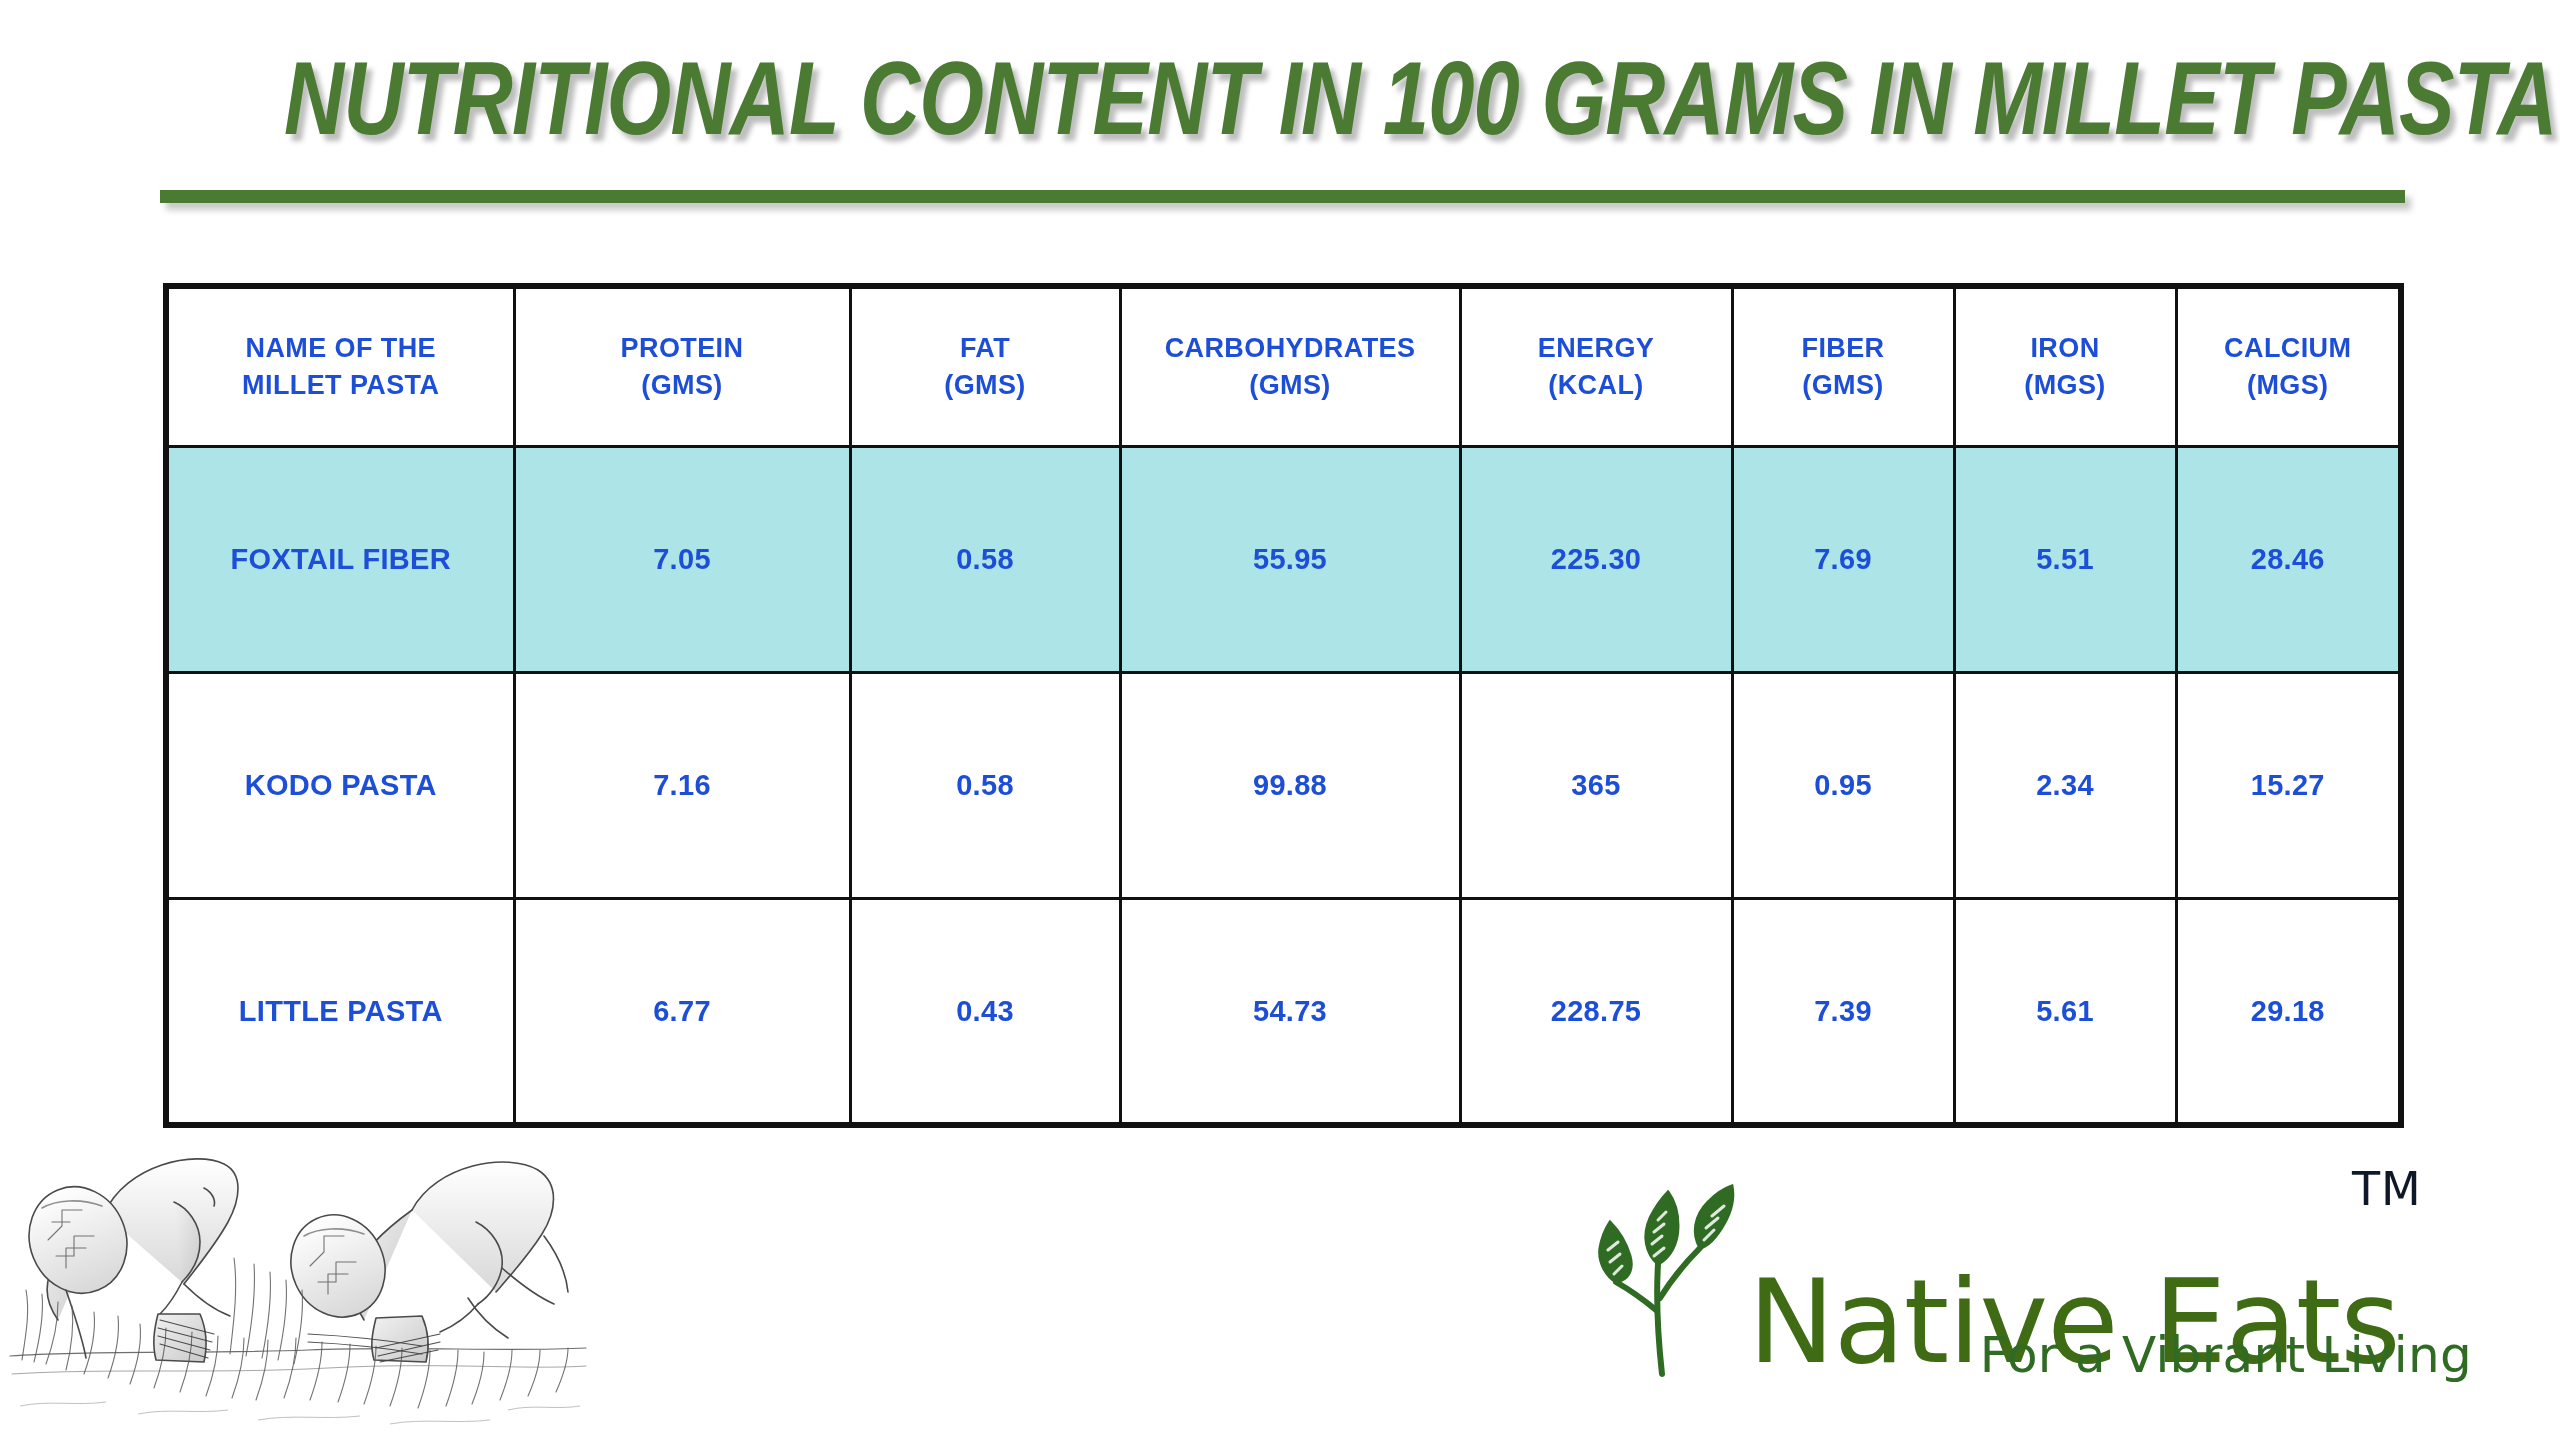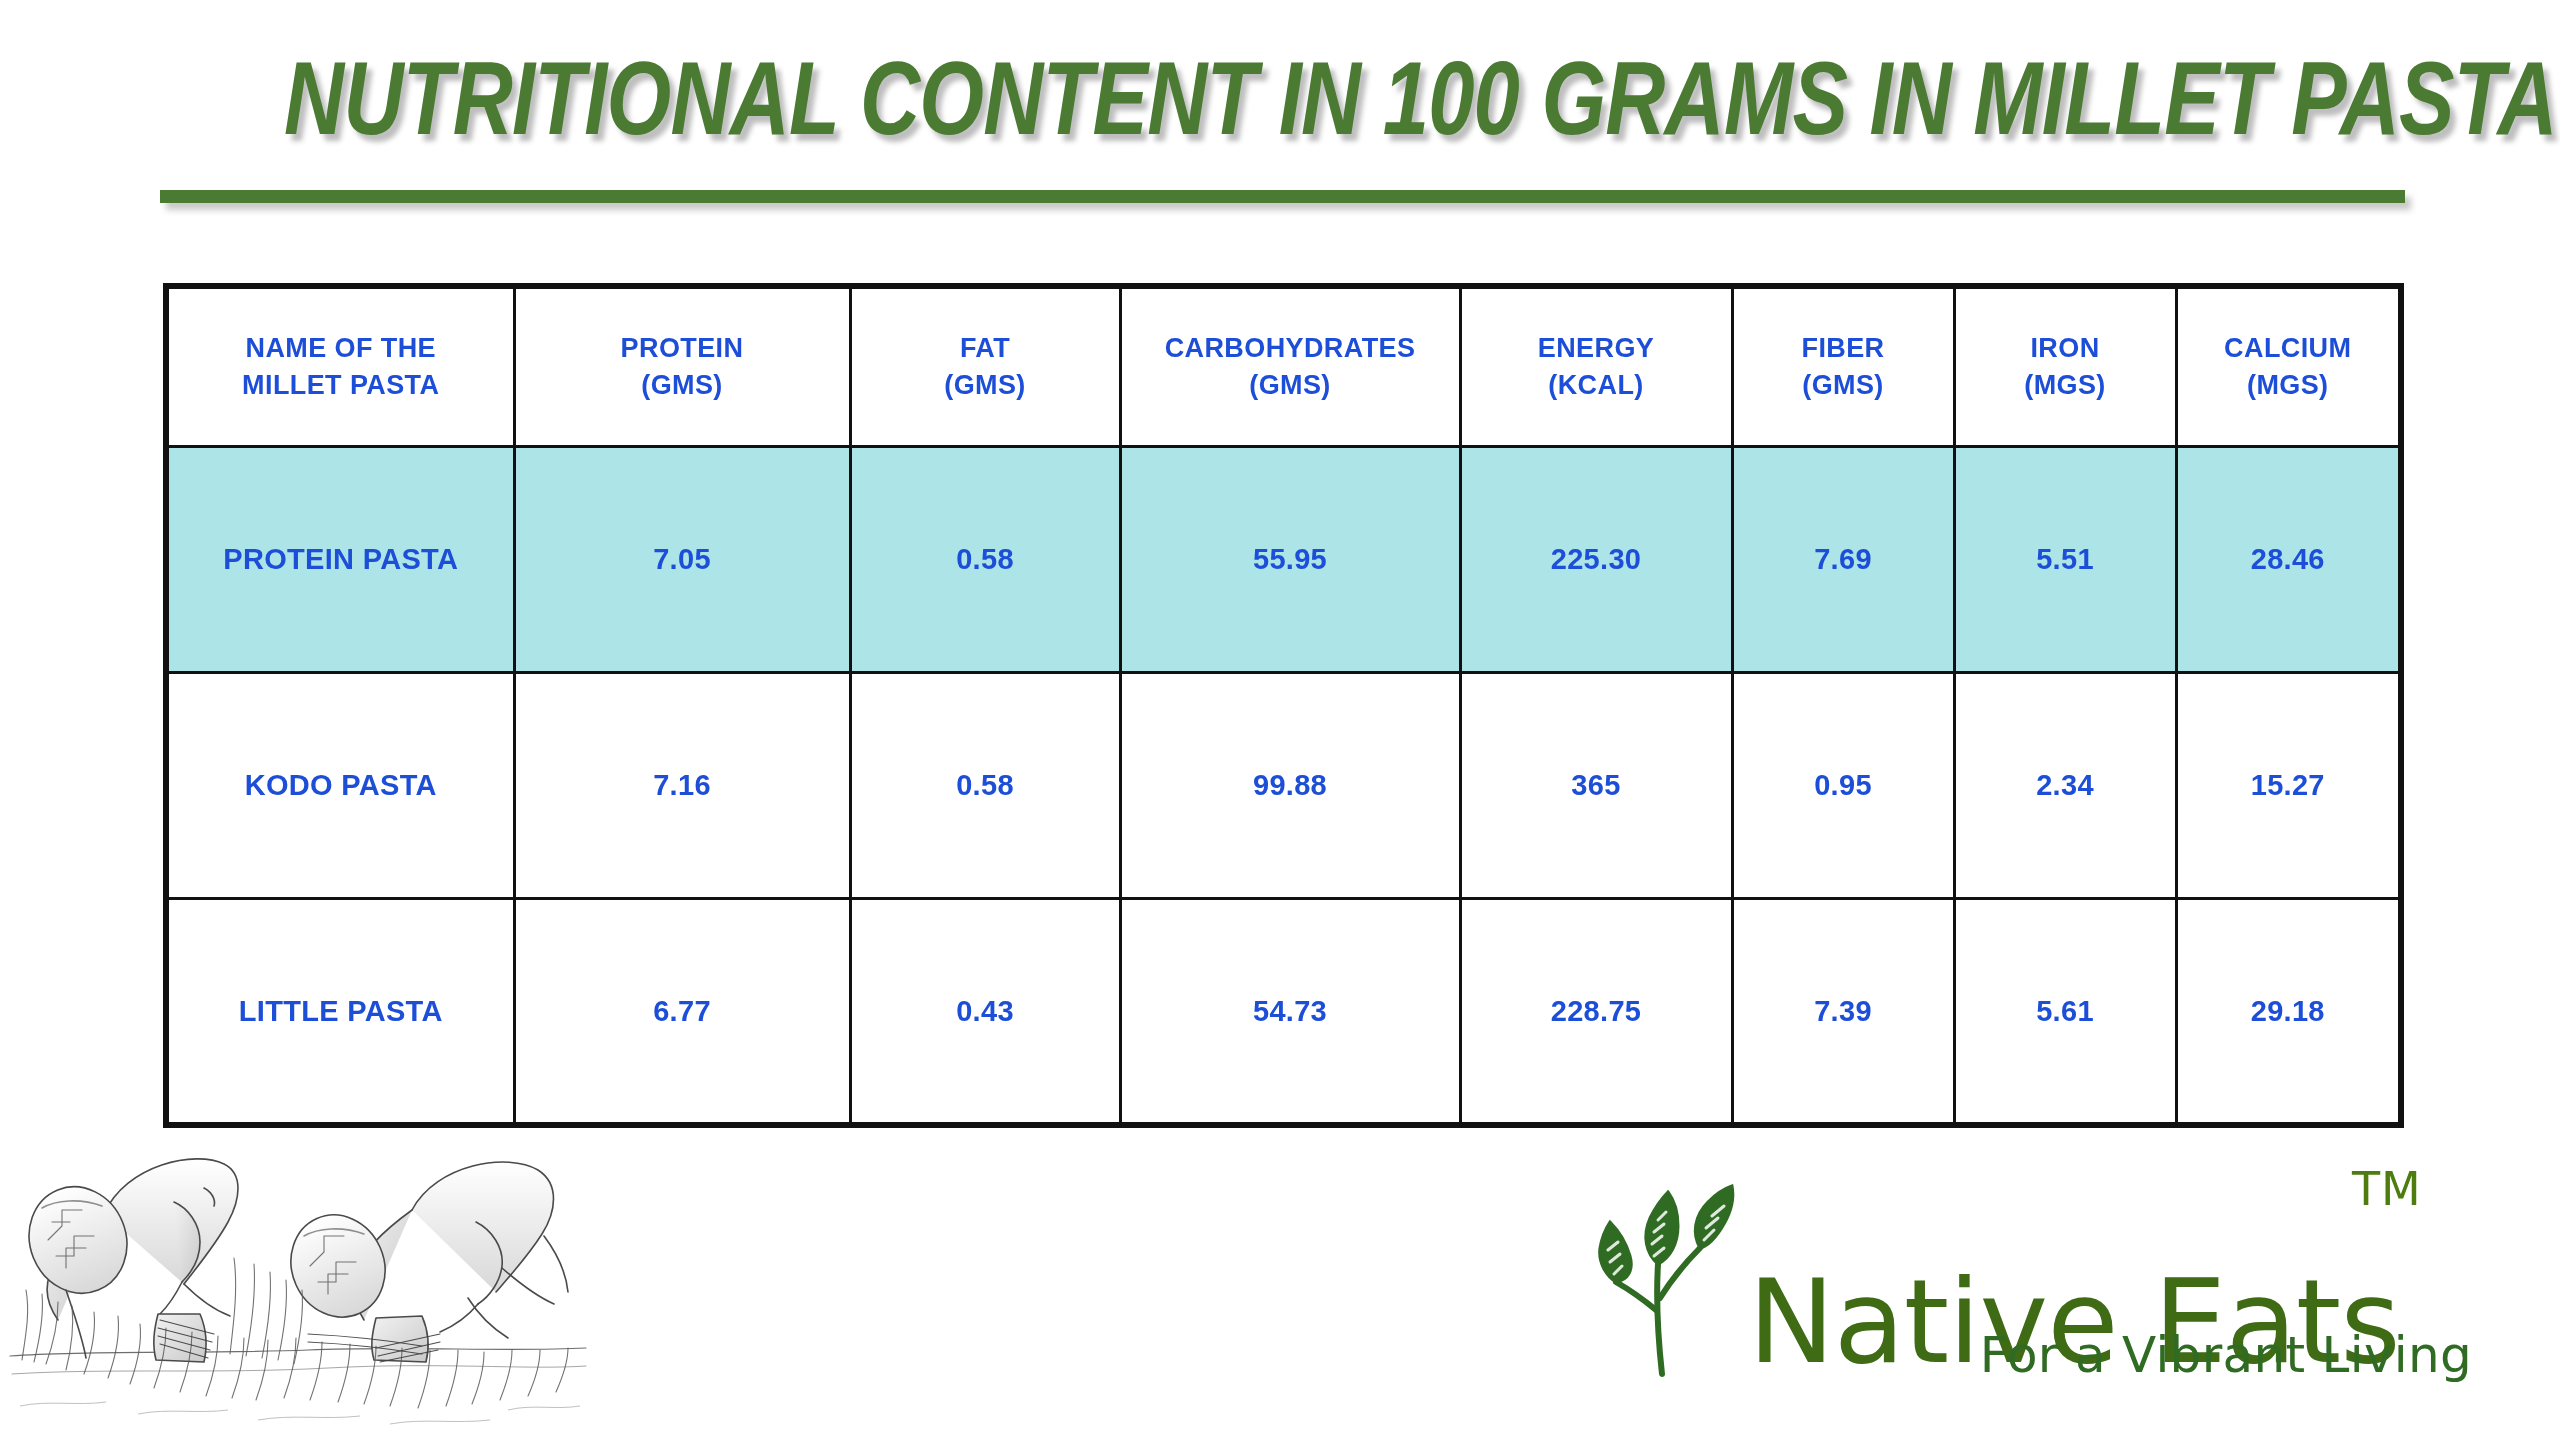--- a/index.html
+++ b/index.html
@@ -136,21 +136,21 @@
     margin-left: 6px;
     margin-bottom: 2px;
   }
 
   #logo-tm {
     position: absolute;
     left: 760px;
     top: -16px;
     font-family: "DejaVu Sans", sans-serif;
     font-size: 46px;
-    color: #4d7c0f;
+    color: #0f172a;
     letter-spacing: 1px;
   }
 
   #logo-tagline {
     position: absolute;
     right: 0;
     top: 148px;
     font-family: "DejaVu Sans", sans-serif;
     font-size: 50px;
     color: #2F6B22;
@@ -220,21 +220,21 @@
             <span>(MGS)</span>
           </th>
           <th>
             <span>CALCIUM</span><br>
             <span>(MGS)</span>
           </th>
         </tr>
       </thead>
       <tbody>
         <tr class="row-highlight">
-          <td>PROTEIN PASTA</td>
+          <td>FOXTAIL FIBER</td>
           <td>7.05</td>
           <td>0.58</td>
           <td>55.95</td>
           <td>225.30</td>
           <td>7.69</td>
           <td>5.51</td>
           <td>28.46</td>
         </tr>
         <tr>
           <td>KODO PASTA</td>

